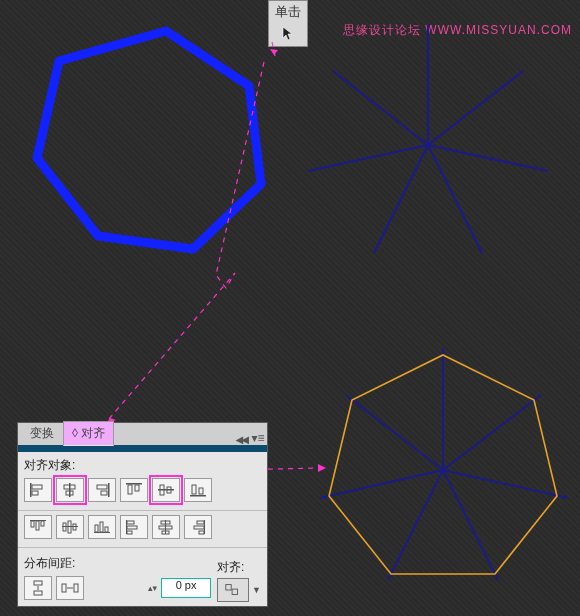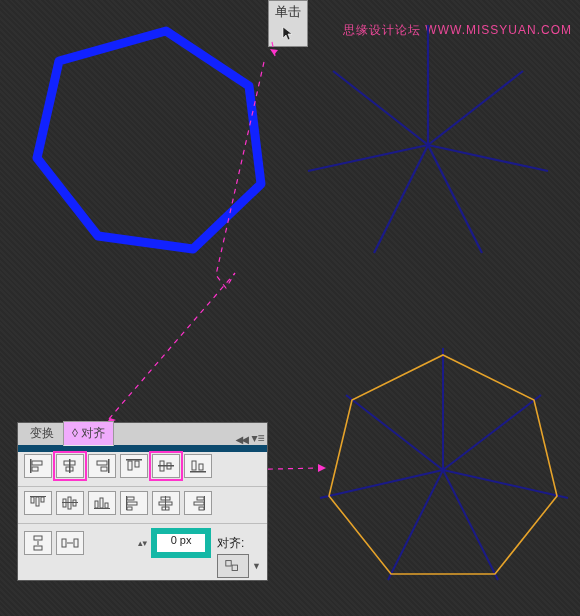--- a/index.html
+++ b/index.html
@@ -16,21 +16,21 @@
   .panel-arrows{margin-left:auto;margin-right:2px;color:#555;font-size:10px;letter-spacing:-2px}
   .panel-menu{width:18px;text-align:center;color:#555}
   .section-label{padding:5px 6px 2px 6px;color:#222}
   .row{display:flex;align-items:center;gap:4px;padding:2px 6px 6px 6px}
   .align-btn{width:26px;height:22px;border:1px solid #9a9a9a;background:#f4f4f4;display:flex;align-items:center;justify-content:center;font-size:13px;color:#444}
   .align-btn.pushed{background:#ddd;border-color:#777}
   .align-btn svg{width:18px;height:16px}
   .magenta-box{border:2px solid #ff33cc;padding:1px;margin:-3px}
   .dist-row{display:flex;align-items:center;gap:4px;padding:2px 6px 6px 6px}
   .dist-field{display:flex;align-items:center;gap:4px;margin-left:auto}
-  .dist-input{width:48px;height:18px;border:6px solid #14b8a6;background:#fff;text-align:center;font-size:11px}
+  .dist-input{width:48px;height:18px;border:1px solid #14b8a6;background:#fff;text-align:center;font-size:11px}
   .align-to{display:flex;align-items:center;gap:3px;margin-left:auto}
   .hr{border-top:1px solid #bdbdbd;margin:2px 0}
   .dash-line{stroke:#ff33cc;stroke-width:1.2;stroke-dasharray:5 5;fill:none}
   .dash-arrow{fill:#ff33cc}
   .caret{font-size:9px;color:#555}
 </style>
 </head>
 <body>
 
 <div class="watermark">思缘设计论坛 WWW.MISSYUAN.COM</div>
@@ -85,20 +85,21 @@
 </svg>
 
 <div class="panel">
   <div class="panel-tabs">
     <div class="tab">变换</div>
     <div class="tab active">◊ 对齐</div>
     <div class="panel-arrows">◀◀</div>
     <div class="panel-menu">▾≡</div>
   </div>
 
+  <div class="section-label">对齐对象:</div>
   <div class="row">
     <div class="align-btn">
         <svg viewBox="0 0 18 16">
           <rect x="1" y="1" width="1.5" height="14" fill="#555"></rect>
           <rect x="3" y="3" width="10" height="4" fill="none" stroke="#555"></rect>
           <rect x="3" y="9" width="6" height="4" fill="none" stroke="#555"></rect>
         </svg>
       </div>
     <span class="magenta-box">
       <div class="align-btn">
@@ -189,20 +190,21 @@
           <rect x="5" y="7" width="10" height="3" fill="none" stroke="#555"></rect>
           <rect x="10" y="12" width="5" height="3" fill="none" stroke="#555"></rect>
           <rect x="15" y="1" width="1" height="14" fill="#555"></rect>
         </svg>
       </div>
   </div>
   <div class="hr"></div>
 
   <div style="display:flex;align-items:flex-start">
     <div style="flex:1">
+      <div class="section-label">分布间距:</div>
       <div class="dist-row">
         <div class="align-btn">
             <svg viewBox="0 0 18 16">
               <rect x="5" y="1" width="8" height="4" fill="none" stroke="#555"></rect>
               <rect x="5" y="11" width="8" height="4" fill="none" stroke="#555"></rect>
               <line x1="9" y1="6" x2="9" y2="10" stroke="#555"></line>
             </svg>
           </div>
         <div class="align-btn">
             <svg viewBox="0 0 18 16">

